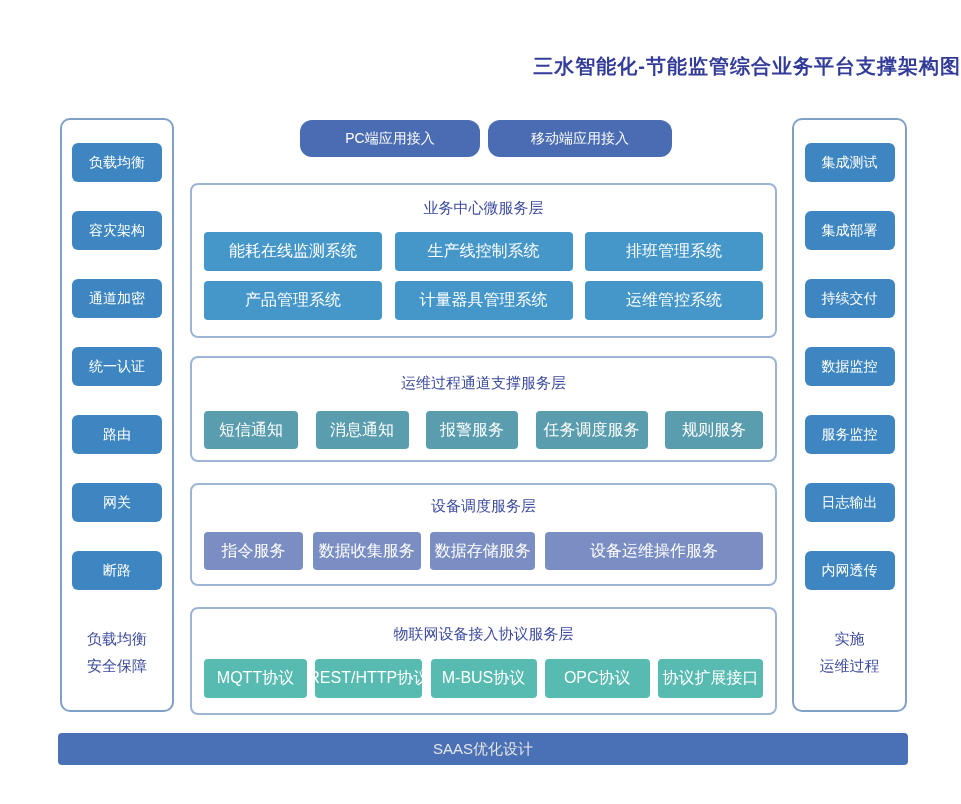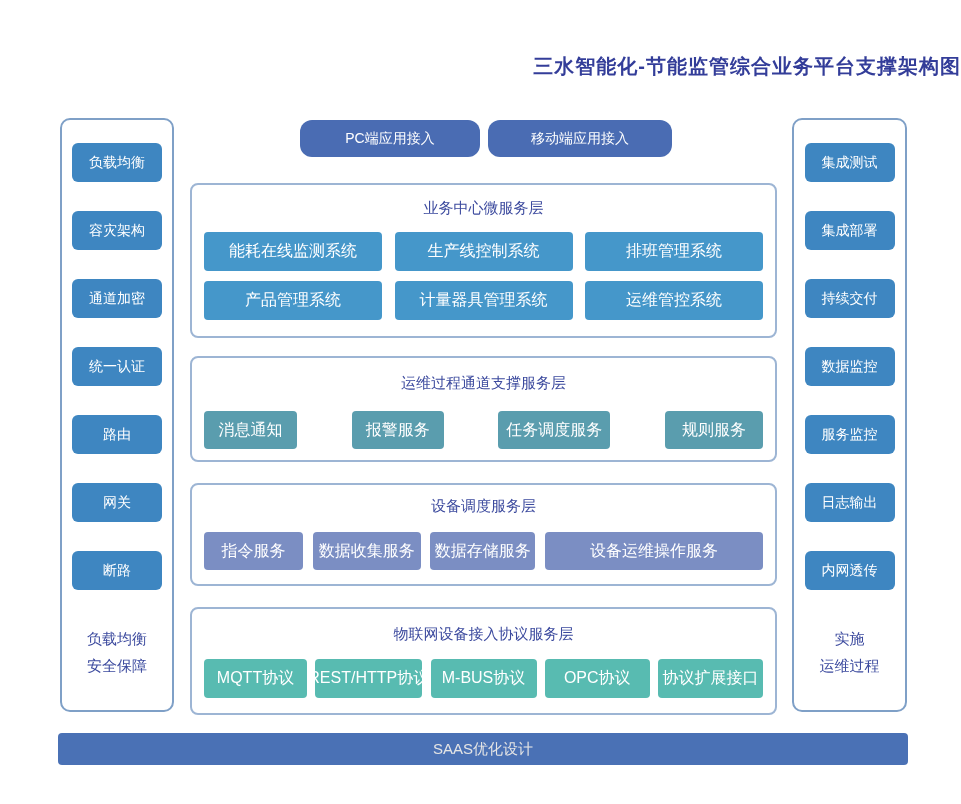--- a/index.html
+++ b/index.html
@@ -122,20 +122,21 @@
     <div class="box-row">
       <div class="box">产品管理系统</div>
       <div class="box">计量器具管理系统</div>
       <div class="box">运维管控系统</div>
     </div>
   </div>
 
   <div class="layer layer2">
     <div class="layer-title">运维过程通道支撑服务层</div>
     <div class="box-row">
+      <div class="box w94">短信通知</div>
       <div class="box w93">消息通知</div>
       <div class="box w92">报警服务</div>
       <div class="box w112">任务调度服务</div>
       <div class="box w98">规则服务</div>
     </div>
   </div>
 
   <div class="layer layer3">
     <div class="layer-title">设备调度服务层</div>
     <div class="box-row">

